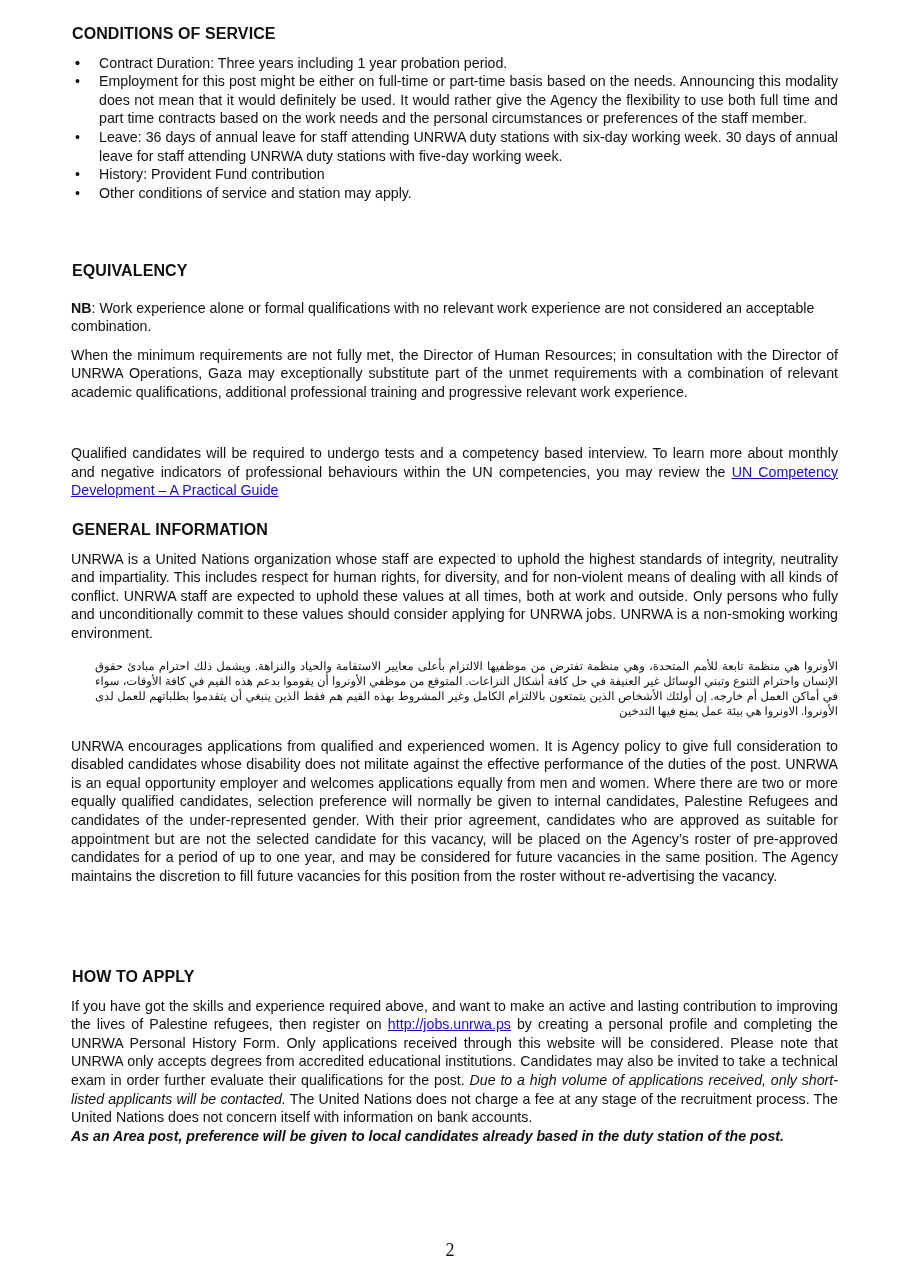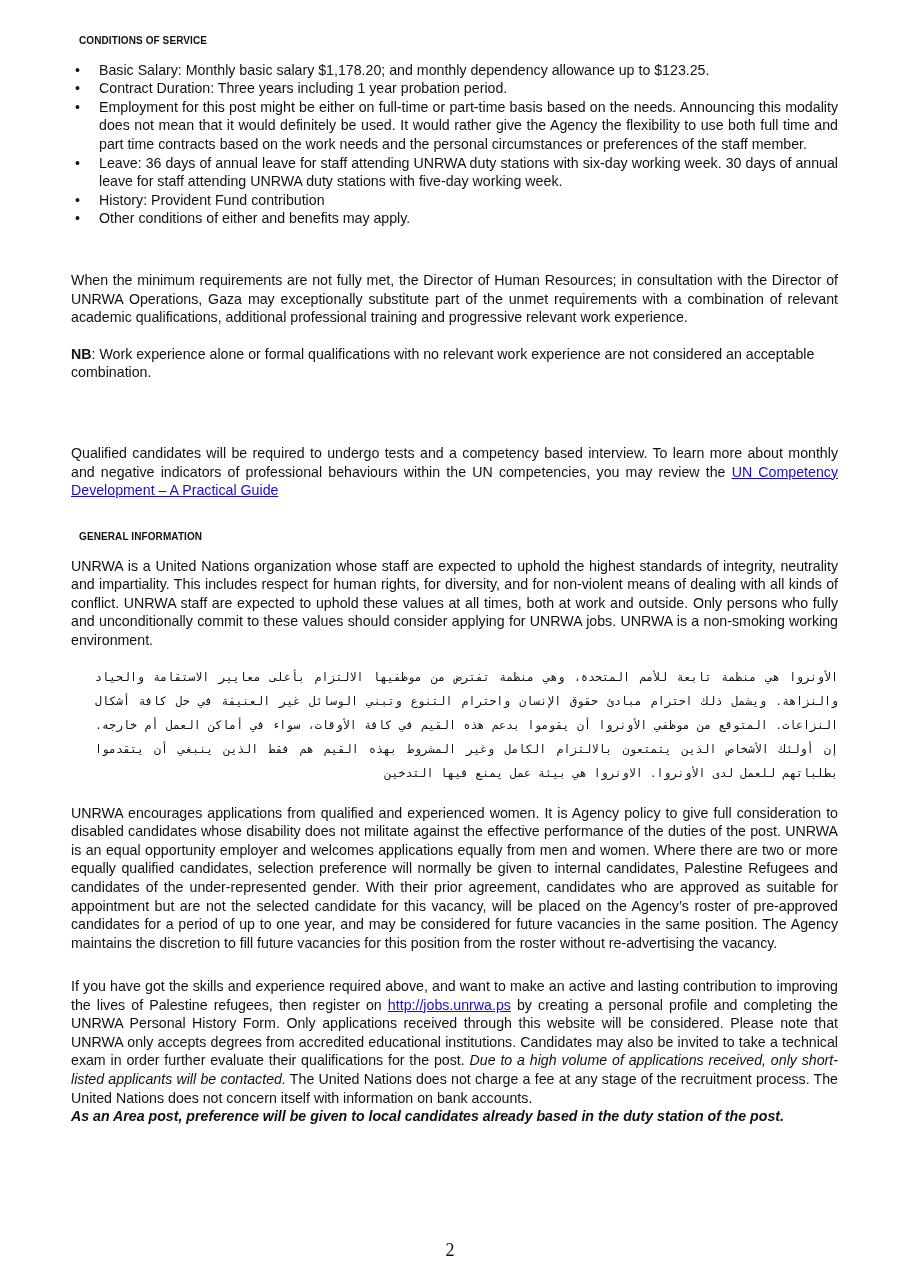--- a/index.html
+++ b/index.html
@@ -1,63 +1,65 @@
 <!DOCTYPE html>
 <html><head>
 <meta charset="utf-8">
 <style>
   html, body { margin: 0; padding: 0; background: #ffffff; }
   body { width: 900px; height: 1286px; position: relative; overflow: hidden;
          font-family: "Liberation Sans", sans-serif; color: #111; }
   .page { position: absolute; left: 71px; top: 24px; width: 767px; font-size: 14.2px; line-height: 18.6px; }
-  h2 { font-size: 10px; font-weight: bold; margin: 8px; letter-spacing: 0.1px; }
+  h2 { font-size: 16px; font-weight: bold; margin: 1px; letter-spacing: 0.1px; }
   p { margin: 0; text-align: justify; }
   .sec { position: absolute; left: 0; width: 767px; }
   ul.bul { list-style: none; margin: 0; padding: 0; }
   ul.bul li { position: relative; padding-left: 28px; text-align: justify; }
   ul.bul li .dot { position: absolute; left: 4px; top: 0; }
   a { color: #1a0dcc; text-decoration: underline; }
-  .arabic { direction: rtl; text-align: justify; font-family: Liberation Mono, monospace; font-size: 11.6px; line-height: 24px; margin-left: 24px; }
+  .arabic { direction: rtl; text-align: justify; font-family: Liberation Serif, serif; font-size: 11.6px; line-height: 15px; margin-left: 24px; }
   .italic { font-style: italic; }
   .bold-it { font-weight: bold; font-style: italic; }
   .pagenum { position: absolute; left: 0; width: 900px; top: 1240px; text-align: center;
              font-family: "Liberation Serif", serif; font-size: 18px; }
 </style>
 </head>
 <body>
 
 <div class="page">
 
   <div class="sec" style="top:0px;">
     <h2>CONDITIONS OF SERVICE</h2>
     <ul class="bul" style="margin-top:10px;">
-      <li><span class="dot">•</span><span>Basic Salary: Monthly basic salary $1,178.20; and monthly dependency allowance up to $123.25.</span></li>
+      <li><span class="dot">•</span></li>
       <li><span class="dot">•</span><span>Contract Duration: Three years including 1 year probation period.</span></li>
       <li><span class="dot">•</span><span>Employment for this post might be either on full-time or part-time basis based on the needs.  Announcing this modality does not mean that it would definitely be used. It would rather give the Agency the flexibility to use both full time and part time contracts based on the work needs and the personal circumstances or preferences of the staff member.</span></li>
       <li><span class="dot">•</span><span>Leave: 36 days of annual leave for staff attending UNRWA duty stations with six-day working week.  30 days of annual leave for staff attending UNRWA duty stations with five-day working week.</span></li>
       <li><span class="dot">•</span><span>History:  Provident Fund contribution</span></li>
-      <li><span class="dot">•</span><span>Other conditions of either and benefits may apply.</span></li>
+      <li><span class="dot">•</span><span>Other conditions of service and station may apply.</span></li>
     </ul>
   </div>
 
   <div class="sec" style="top:237px;">
+    <h2>EQUIVALENCY</h2>
+    <p style="margin-top:18px; text-align:left;"><b>NB</b><span>: Work experience alone or formal qualifications with no relevant work experience are not considered an acceptable combination.</span></p>
     <p style="margin-top:10px;">When the minimum requirements are not fully met, the Director of Human Resources; in consultation with the Director of UNRWA Operations, Gaza may exceptionally substitute part of the unmet requirements with a combination of relevant academic qualifications, additional professional training and progressive relevant work experience.</p>
-    <p style="margin-top:18px; text-align:left;"><b>NB</b><span>: Work experience alone or formal qualifications with no relevant work experience are not considered an acceptable combination.</span></p>
   </div>
 
   <div class="sec" style="top:410px;">
     <p style="margin-top:10px;"><span>Qualified candidates will be required to undergo tests and a competency based interview. To learn more about monthly and negative indicators of professional behaviours within the UN competencies, you may review the </span><a href="#">UN Competency Development – A Practical Guide</a></p>
   </div>
 
   <div class="sec" style="top:496px;">
     <h2>GENERAL INFORMATION</h2>
     <p style="margin-top:10px;">UNRWA is a United Nations organization whose staff are expected to uphold the highest standards of integrity, neutrality and impartiality. This includes respect for human rights, for diversity, and for non-violent means of dealing with all kinds of conflict. UNRWA staff are expected to uphold these values at all times, both at work and outside. Only persons who fully and unconditionally commit to these values should consider applying for UNRWA jobs.  UNRWA is a non-smoking working environment.</p>
     <p class="arabic" style="margin-top:16px;">الأونروا هي منظمة تابعة للأمم المتحدة، وهي منظمة تفترض من موظفيها الالتزام بأعلى معايير الاستقامة والحياد والنزاهة. ويشمل ذلك احترام مبادئ حقوق الإنسان واحترام التنوع وتبني الوسائل غير العنيفة في حل كافة أشكال النزاعات.  المتوقع من موظفي الأونروا أن يقوموا بدعم هذه القيم في كافة الأوقات، سواء في أماكن العمل أم خارجه. إن أولئك الأشخاص الذين يتمتعون بالالتزام الكامل وغير المشروط بهذه القيم هم فقط الذين ينبغي أن يتقدموا بطلباتهم للعمل لدى الأونروا. الاونروا هي بيئة عمل يمنع فيها التدخين</p>
     <p style="margin-top:18px;">UNRWA encourages applications from qualified and experienced women. It is Agency policy to give full consideration to disabled candidates whose disability does not militate against the effective performance of the duties of the post. UNRWA is an equal opportunity employer and welcomes applications equally from men and women. Where there are two or more equally qualified candidates, selection preference will normally be given to internal candidates, Palestine Refugees and candidates of the under-represented gender. With their prior agreement, candidates who are approved as suitable for appointment but are not the selected candidate for this vacancy, will be placed on the Agency’s roster of pre-approved candidates for a period of up to one year, and may be considered for future vacancies in the same position. The Agency maintains the discretion to fill future vacancies for this position from the roster without re-advertising the vacancy.</p>
   </div>
 
   <div class="sec" style="top:943px;">
+    <h2>HOW TO APPLY</h2>
     <p style="margin-top:10px;"><span>If you have got the skills and experience required above, and want to make an active and lasting contribution to improving the lives of Palestine refugees, then register on </span><a href="#">http://jobs.unrwa.ps</a><span> by creating a personal profile and completing the UNRWA Personal History Form. Only applications received through this website will be considered. Please note that UNRWA only accepts degrees from accredited educational institutions. Candidates may also be invited to take a technical exam in order further evaluate their qualifications for the post. </span><span class="italic">Due to a high volume of applications received, only short-listed applicants will be contacted.</span><span> The United Nations does not charge a fee at any stage of the recruitment process. The United Nations does not concern itself with information on bank accounts.</span></p>
     <p class="bold-it" style="">As an Area post, preference will be given to local candidates already based in the duty station of the post.</p>
   </div>
 </div>
 
 <div class="pagenum">2</div>
 
 </body></html>

